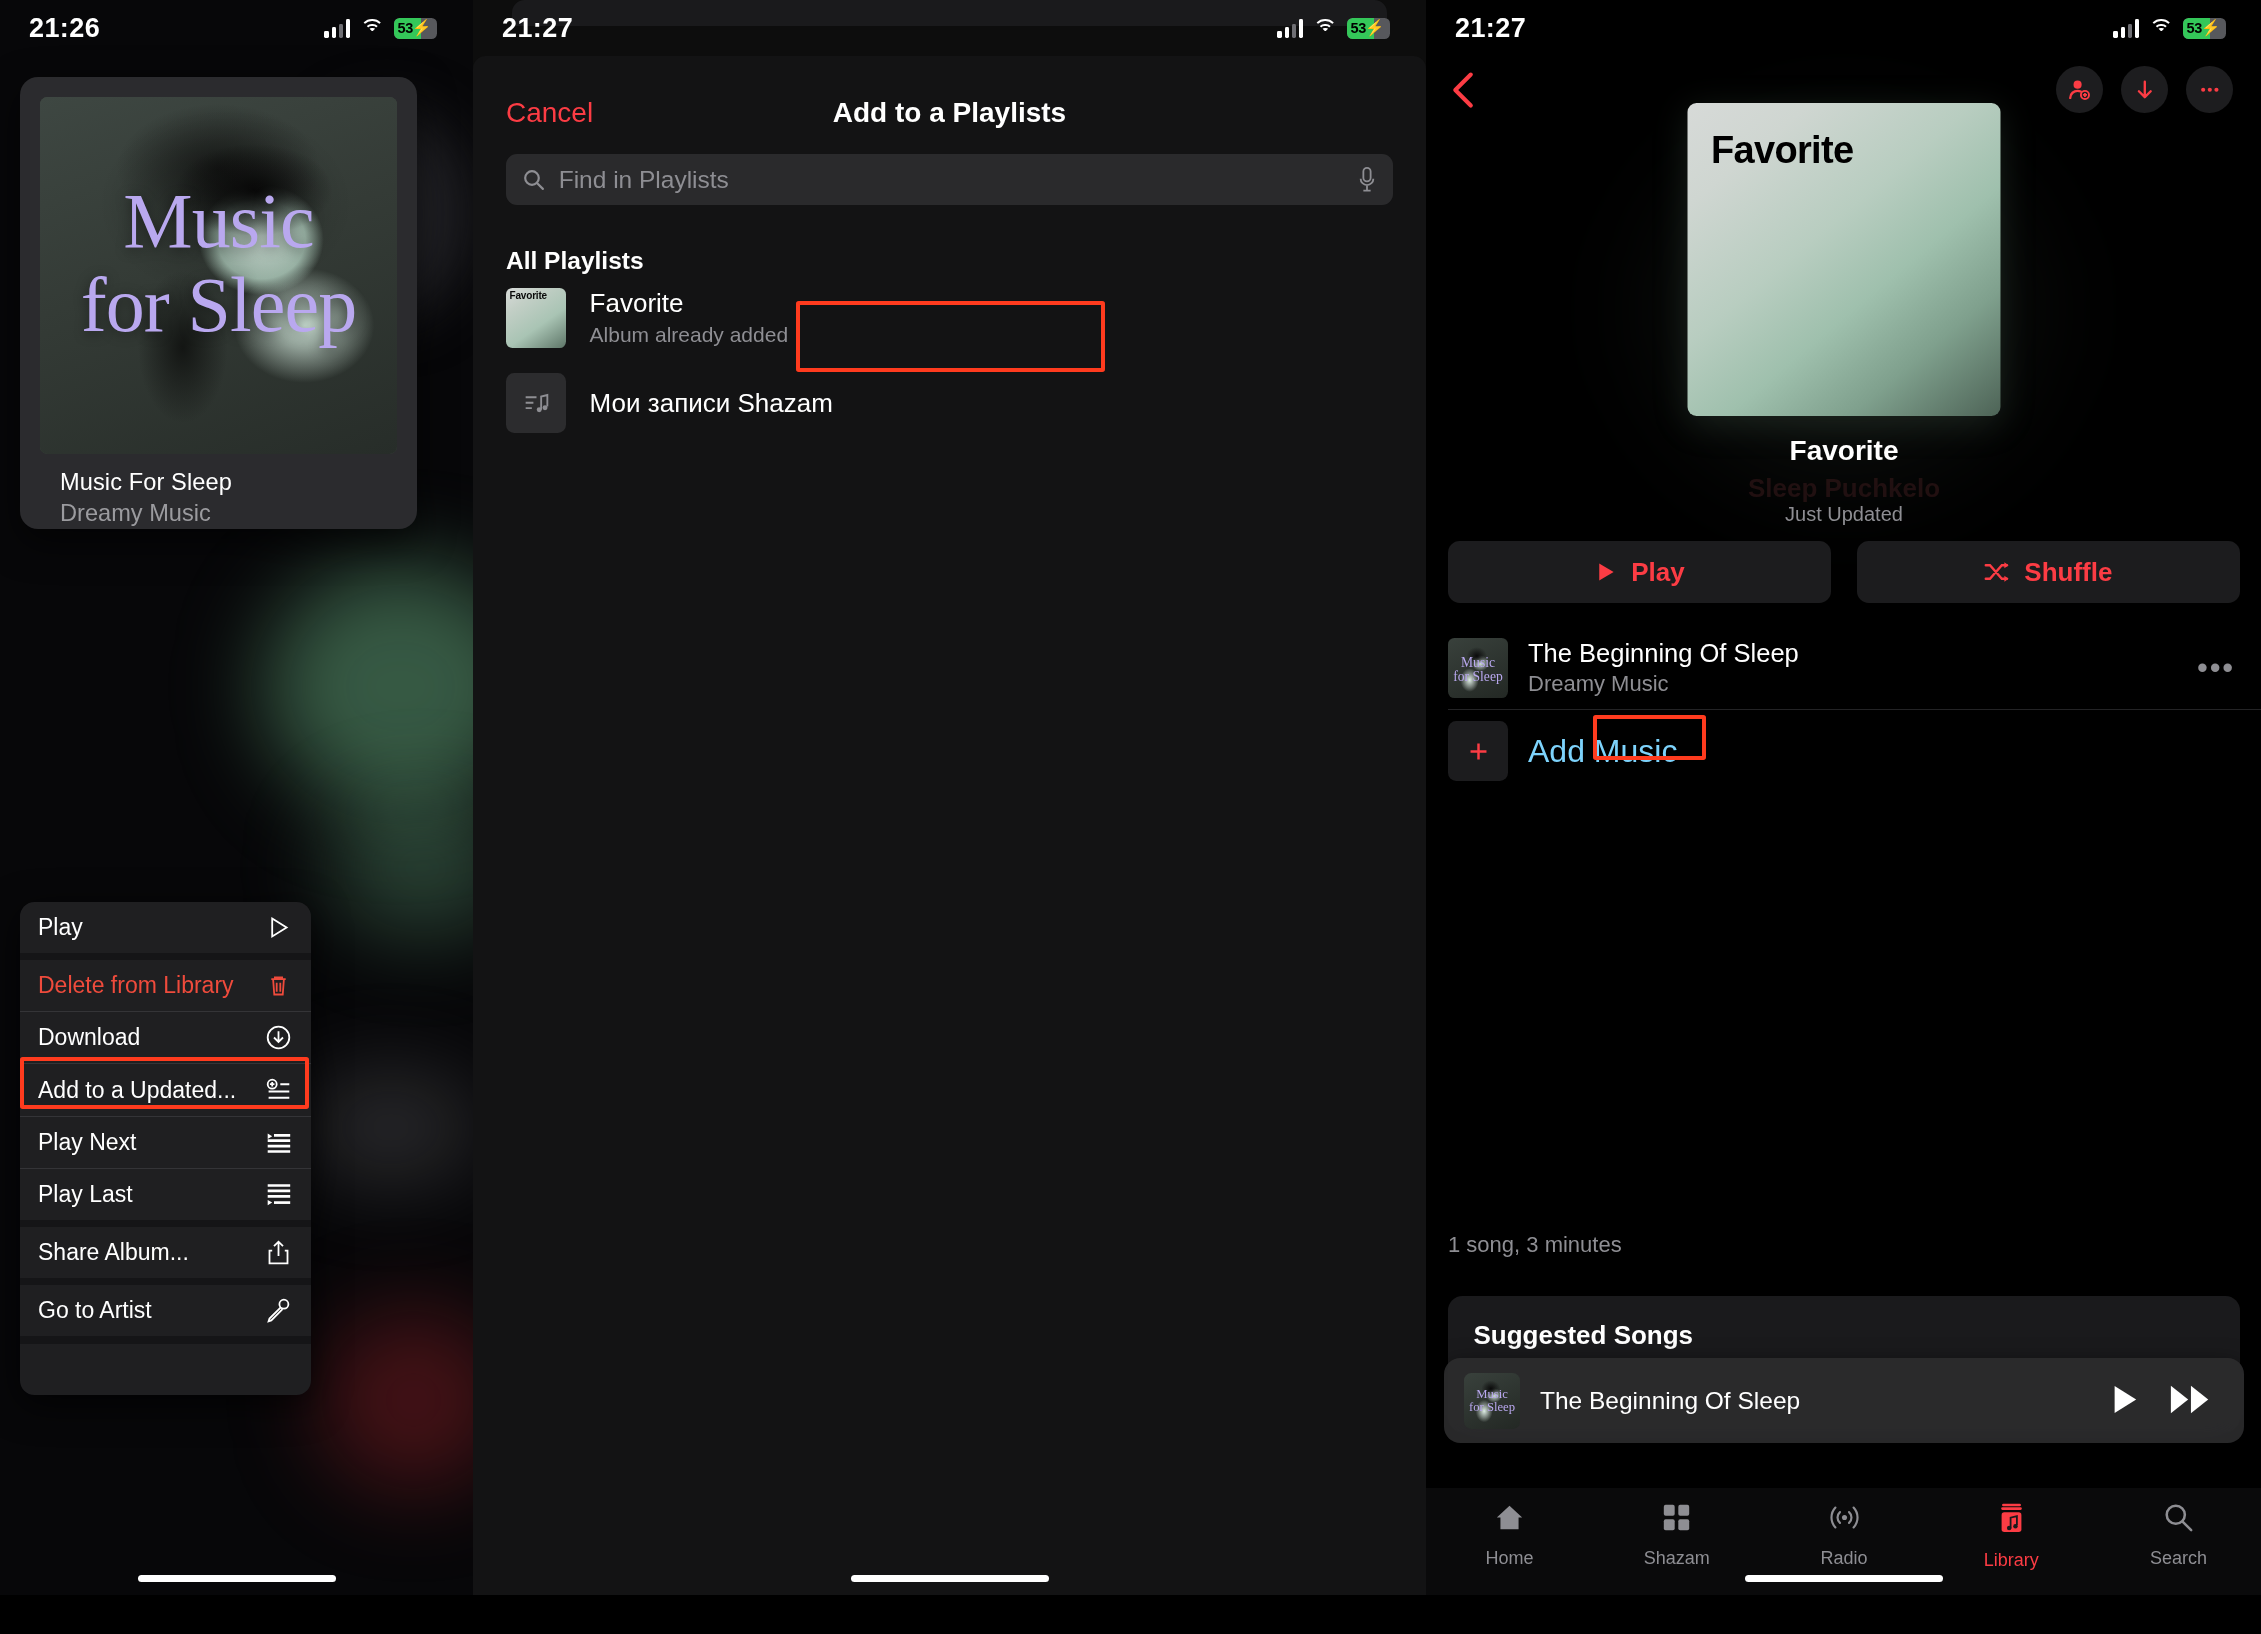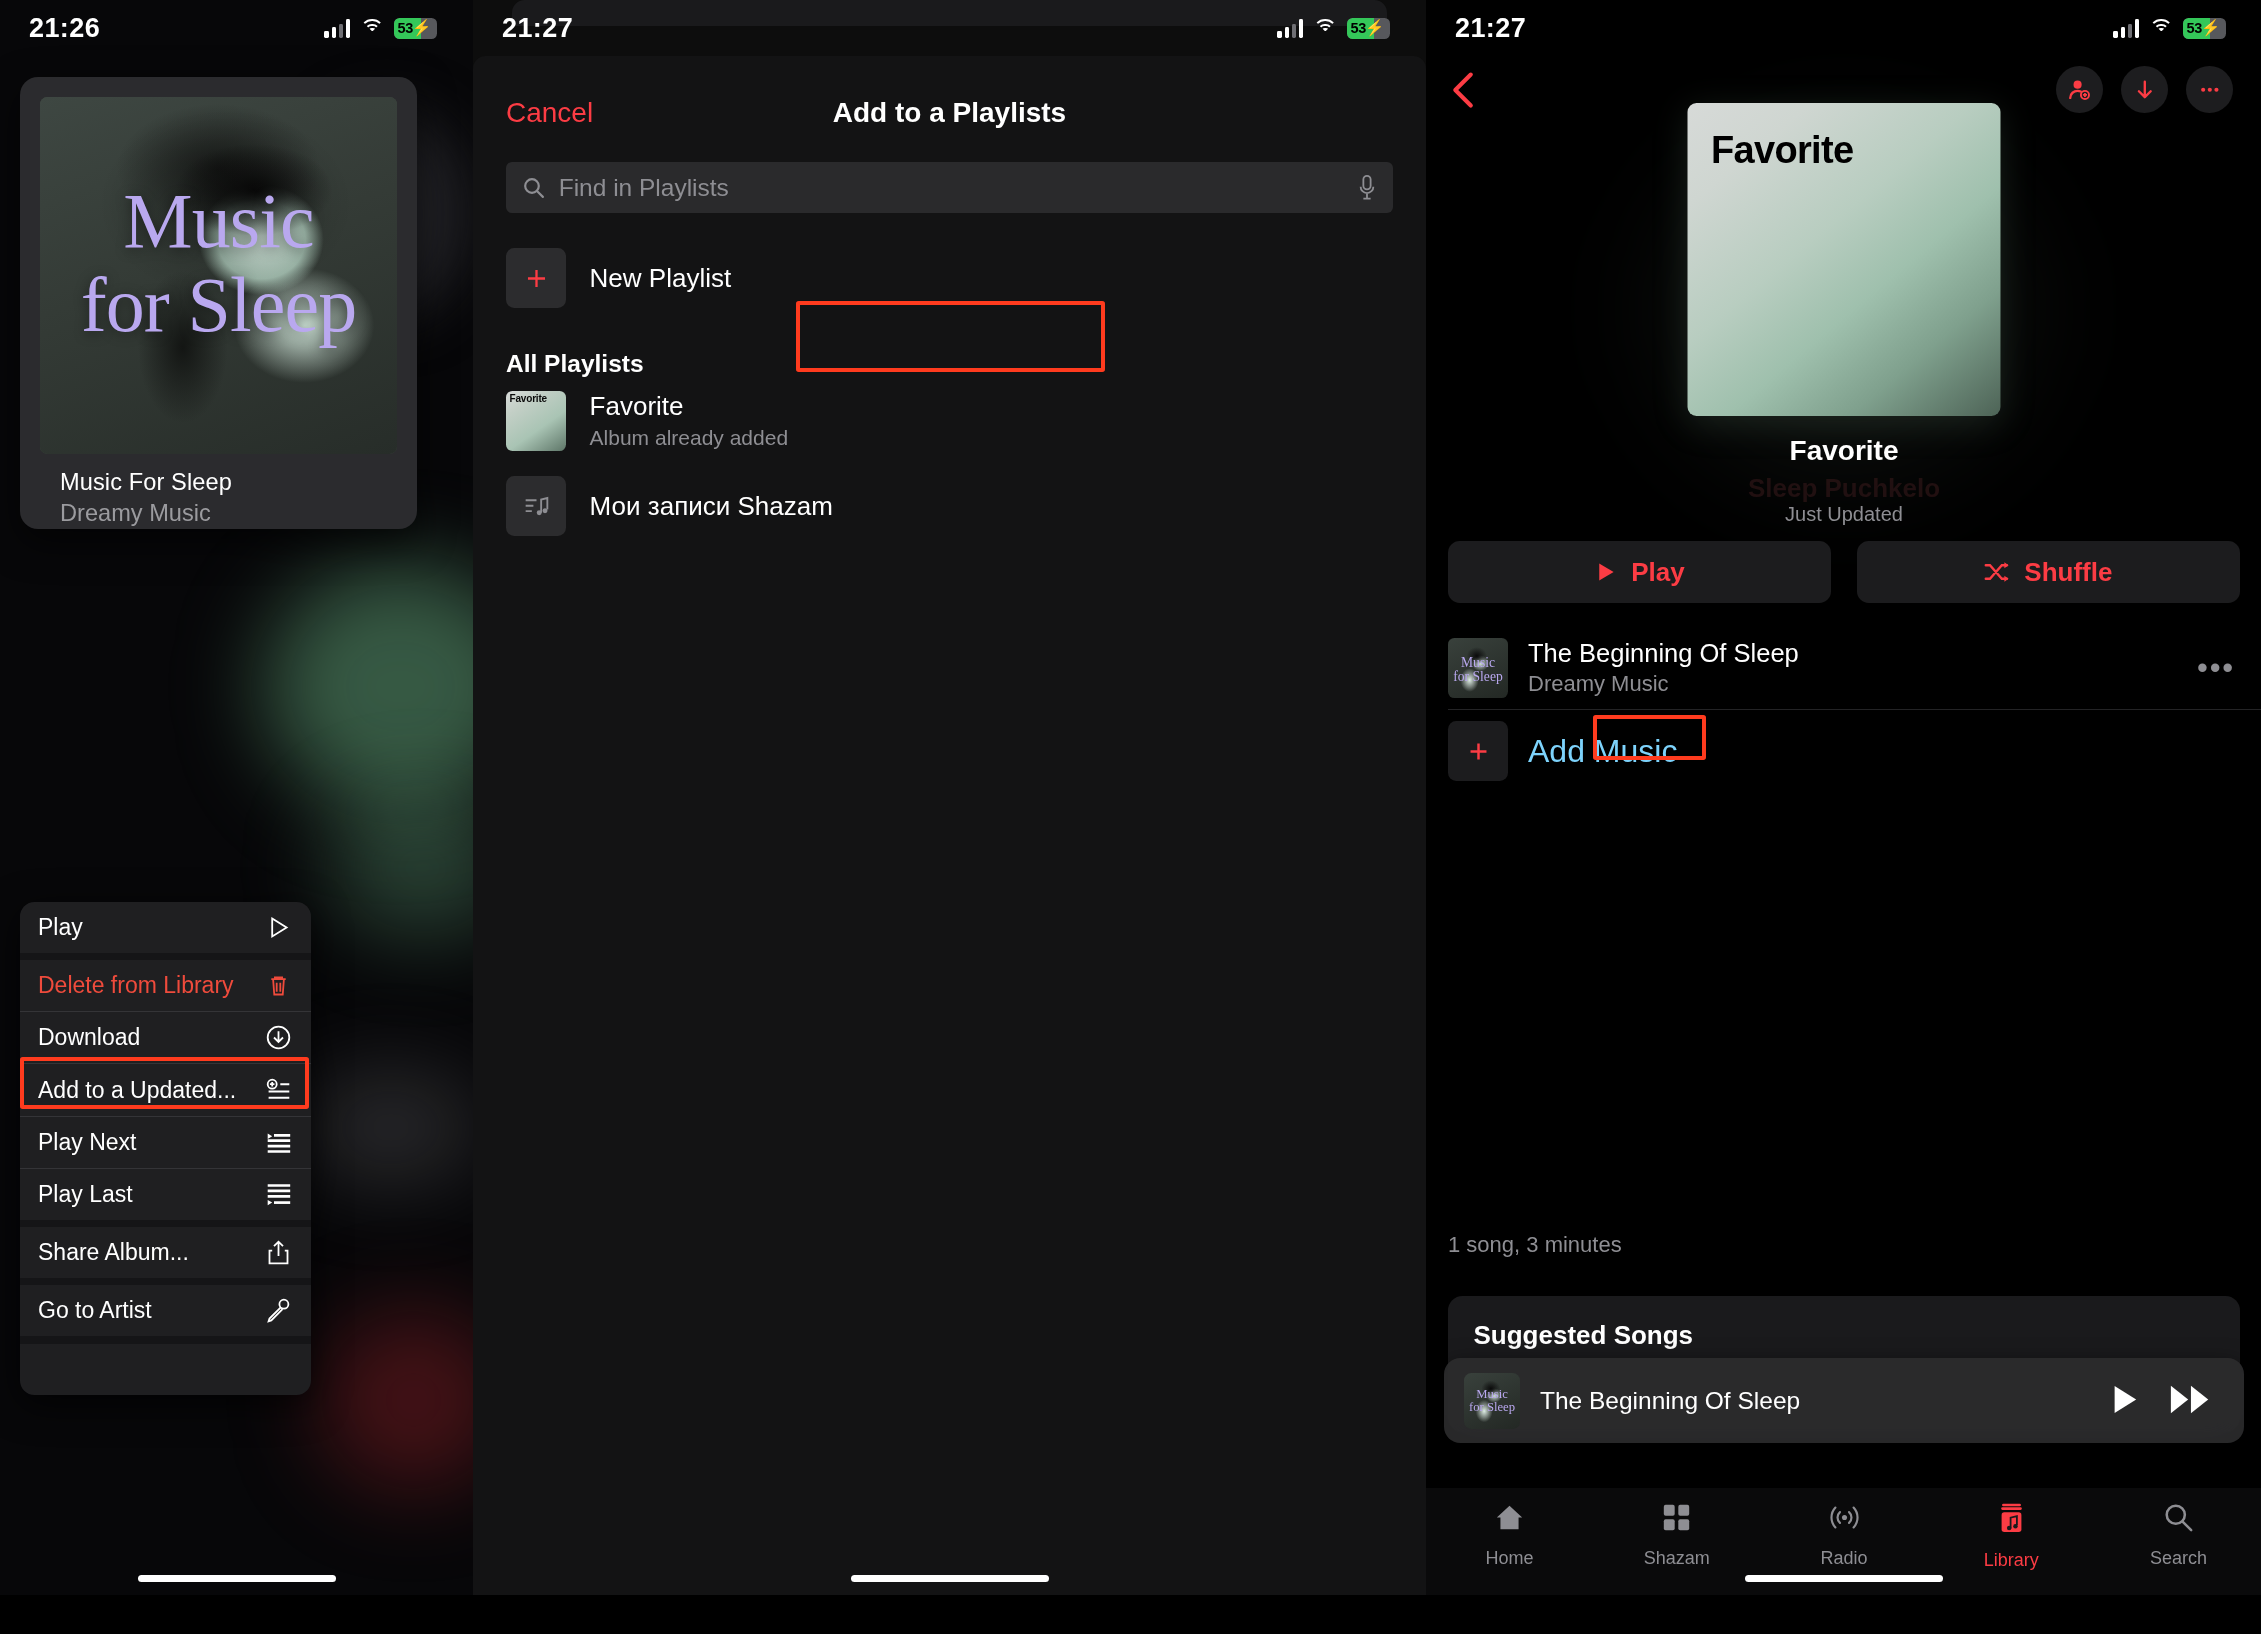--- a/index.html
+++ b/index.html
@@ -106,22 +106,22 @@
 
   
   .sheet-peek { position:absolute; left:39px; right:39px; top:0; height:25.5px;
                 background:#1a1a1c; border-radius:12.7px 12.7px 0 0; }
   .sheet { position:absolute; left:0; right:0; top:56px; bottom:0;
            background:#131314; border-radius:12.7px 12.7px 0 0; }
   .sheet-head { display:flex; align-items:center; padding:30px 33px 0; height:84px; }
   .sheet-cancel { color:#fc3c44; font-size:28px; }
   .sheet-title { position:absolute; left:0; right:0; text-align:center;
                  color:#fff; font-size:28px; font-weight:700; pointer-events:none; }
-  .search-wrap { margin:22px 33px 0; height:51px; background:#2a2a2c;
-                 border-radius:6px; display:flex; align-items:center;
+  .search-wrap { margin:14px 33px 0; height:51px; background:#2a2a2c;
+                 border-radius:11px; display:flex; align-items:center;
                  padding:0 16.4px; gap:12.7px; }
   .search-wrap .sicon { width:23.6px; height:23.6px; flex:none; }
   .search-ph { color:#8e8e93; font-size:24.5px; flex:1; }
   .mic-ic { width:20px; height:27px; flex:none; }
 
   .np-row { display:flex; align-items:center; gap:23.6px; margin:35px 33px 0; }
   .np-tile { width:60px; height:60px; background:#2c2c2e; border-radius:8.2px;
              display:flex; align-items:center; justify-content:center; flex:none; }
   .np-label { color:#fff; font-size:26px; }
 
@@ -400,28 +400,20 @@
         </span>
         <span class="search-ph">Find in Playlists</span>
         <span class="mic-ic">
           <svg viewBox="0 0 22 30">
               <rect x="7" y="2" width="8" height="15" rx="4" fill="none" stroke="#8e8e93" stroke-width="2"></rect>
               <path d="M4 14a7 7 0 0 0 14 0M11 21v6M7 27h8" fill="none" stroke="#8e8e93" stroke-width="2"></path>
             </svg>
         </span>
       </div>
 
-      <div class="np-row">
-        <span class="np-tile">
-          <svg viewBox="0 0 40 40" width="31" height="31">
-              <path d="M20 9v22M9 20h22" stroke="#fc3c44" stroke-width="3"></path>
-            </svg>
-        </span>
-        <span class="np-label">New Playlist</span>
-      </div>
 
       <div class="sec-hd">All Playlists</div>
 
       <div class="pl-row">
         <span class="pl-art">
           <span class="cap">Favorite</span>
         </span>
         <span class="pl-txt">
           <div class="t1">Favorite</div>
           <div class="t2">Album already added</div>

